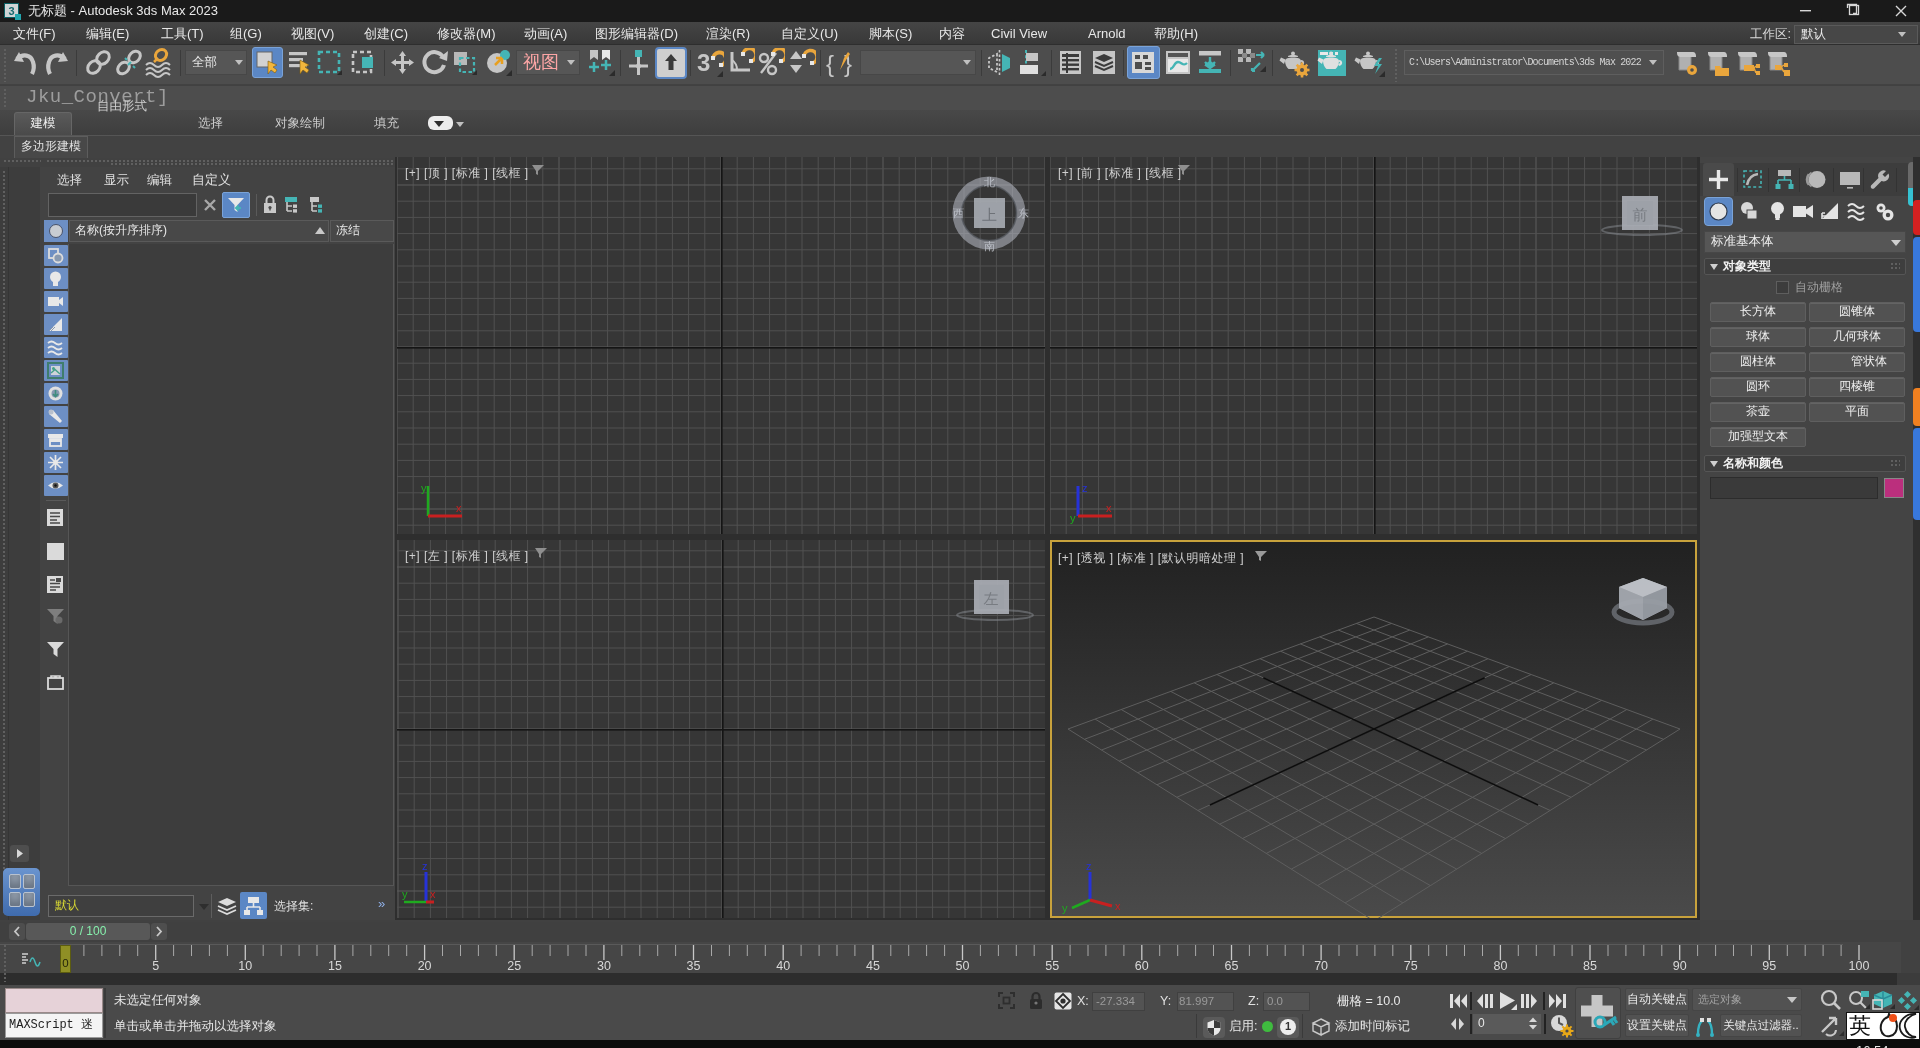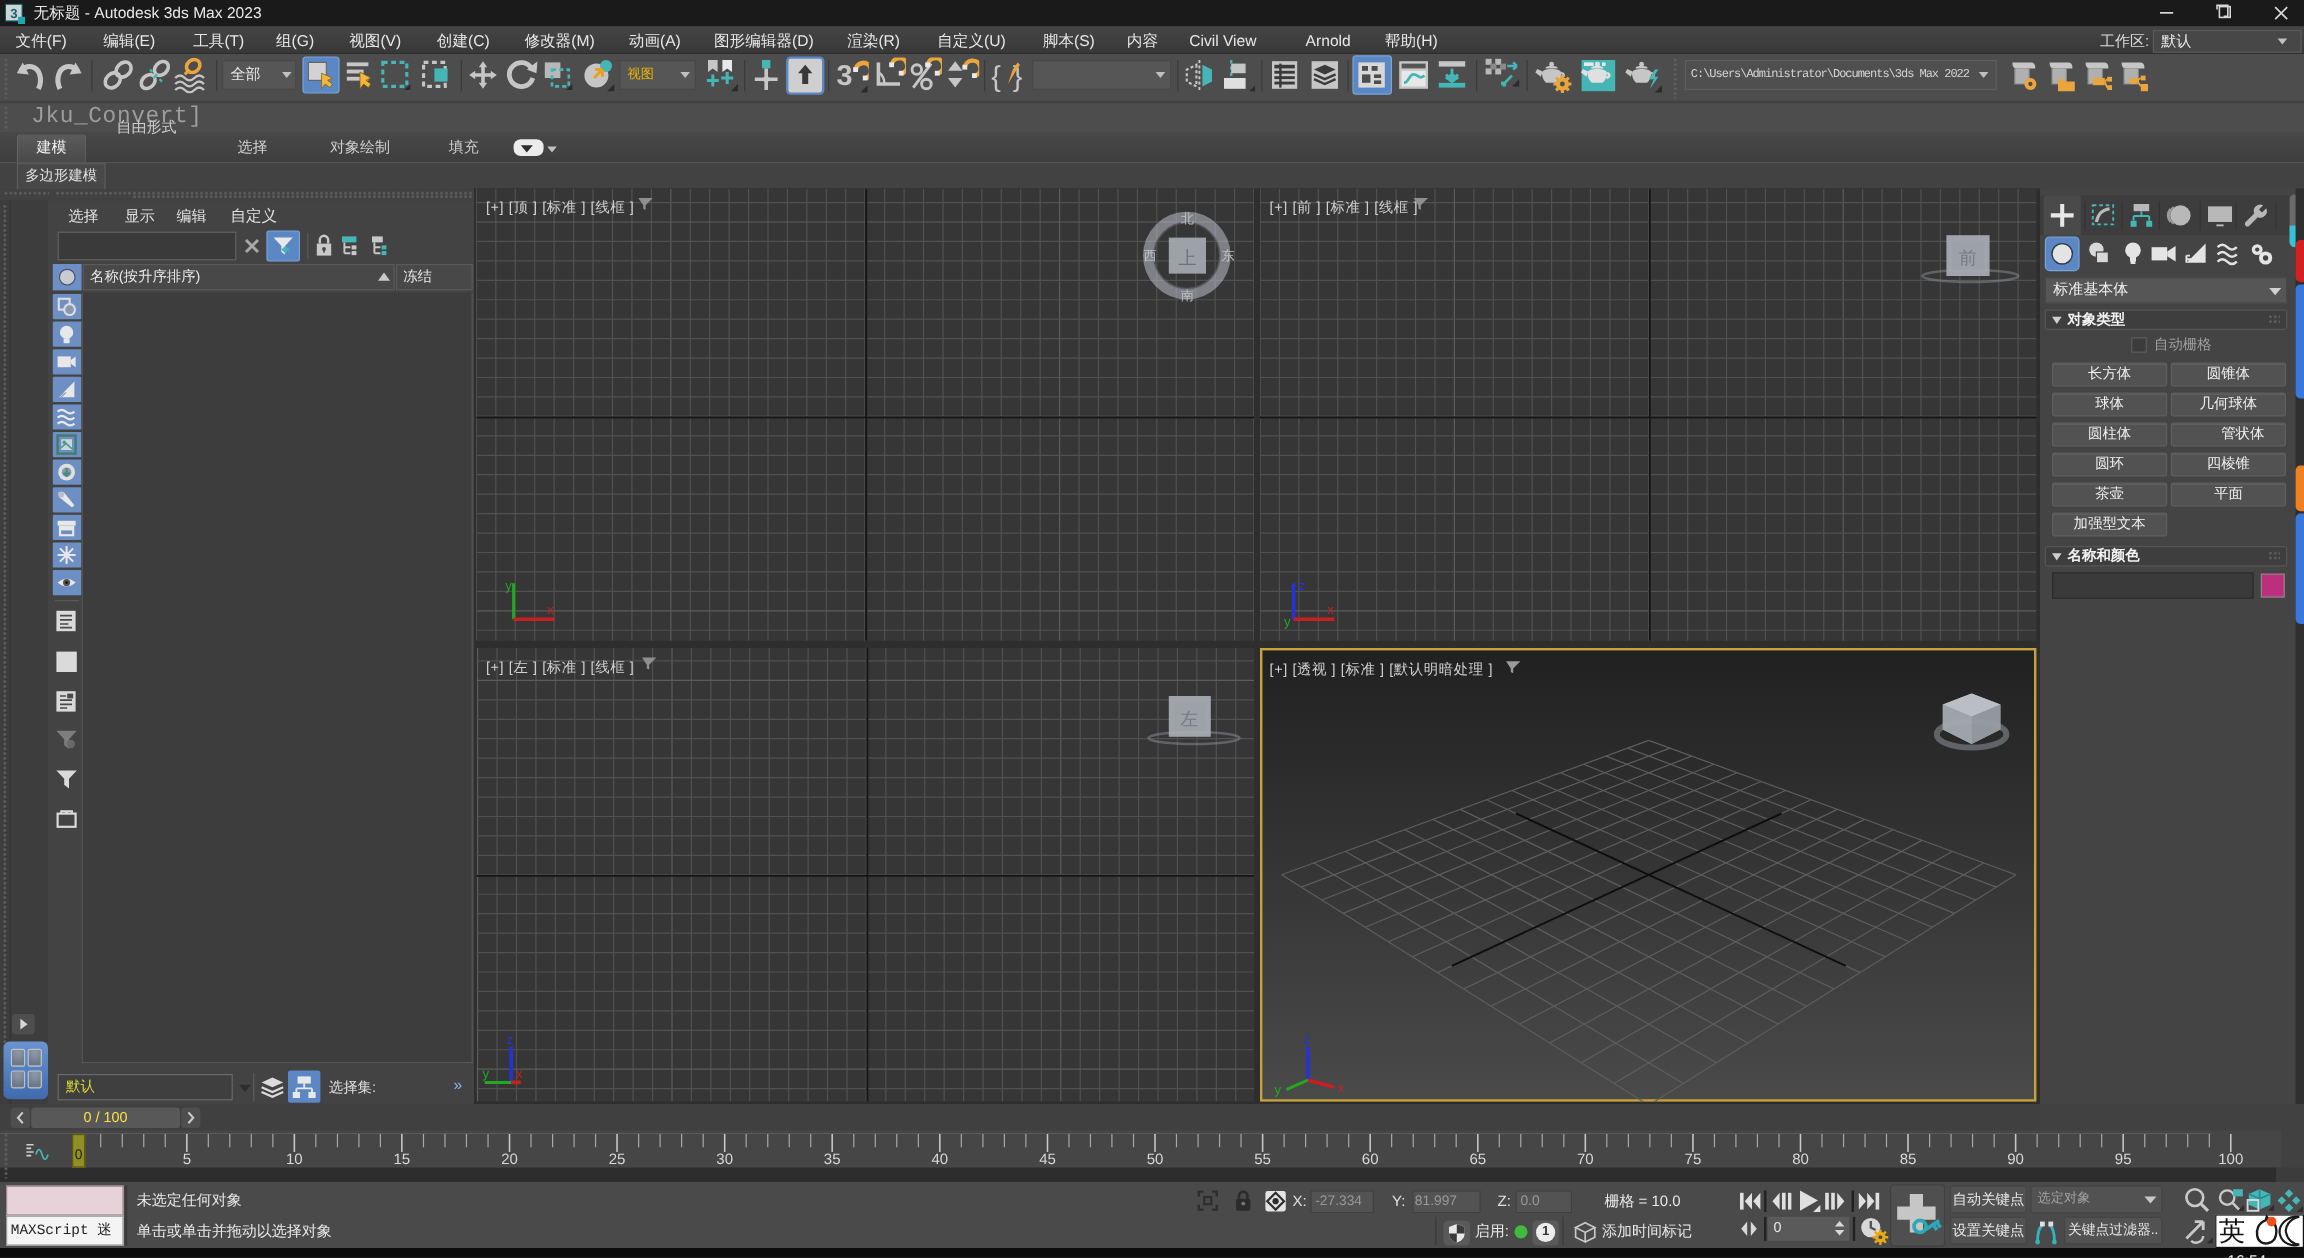--- a/index.html
+++ b/index.html
@@ -113,21 +113,21 @@
     <rect x="9" y="9" width="14" height="14" fill="none" stroke="#45b5b5" stroke-width="2.2" stroke-dasharray="3.5 2.5"></rect>
     <path d="M21 26 L26 26 L26 21 Z" fill="#2b2b2b"></path>
   </svg>
 <svg class="abs" style="left:485px;top:48px;" width="28" height="30" viewBox="0 0 28 30">
     <circle cx="12" cy="15" r="10" fill="#c6c6c6"></circle>
     <circle cx="20" cy="7" r="5" fill="#45b5b5"></circle>
     <path d="M10 17 L17 10 M17 10 L11 10 M17 10 L17 16" stroke="#e8a020" stroke-width="2.5" fill="none"></path>
     <path d="M21 28 L27 28 L27 22 Z" fill="#2b2b2b"></path>
   </svg>
 <div class="abs" style="left:516px;top:50px;width:64px;height:25px;background:#565656;border:1px solid #474747;"></div>
-<div class="abs" style="left:523px;top:51px;white-space:nowrap;font-size:11px;color:#eab308;height:23px;line-height:23px;">视图</div>
+<div class="abs" style="left:523px;top:51px;white-space:nowrap;font-size:18px;color:#fca5a5;height:23px;line-height:23px;">视图</div>
 <svg class="abs" style="left:564px;top:53px;" width="14" height="18" viewBox="0 0 14 18">
     <path d="M3 7 L11 7 L7 12 Z" fill="#c0c0c0"></path>
   </svg>
 <svg class="abs" style="left:586px;top:48px;" width="30" height="30" viewBox="0 0 30 30">
     <path d="M4 2 L12 2 L12 12 L8 9 L4 12 Z" fill="#c6c6c6"></path>
     <path d="M16 2 L24 2 L24 12 L20 9 L16 12 Z" fill="#e8e8e8"></path>
     <path d="M8 14 L8 24 M3 19 L13 19" stroke="#45b5b5" stroke-width="2.5"></path>
     <path d="M20 12 L20 22 M15 17 L25 17" stroke="#45b5b5" stroke-width="2.5"></path>
     <path d="M23 28 L29 28 L29 22 Z" fill="#2b2b2b"></path>
   </svg>
@@ -932,21 +932,21 @@
 <div class="abs" style="left:1913px;top:237px;width:7px;height:95px;background:#3878dc;border-radius:4px 0 0 4px;"></div>
 <div class="abs" style="left:1913px;top:388px;width:7px;height:38px;background:#f08020;border-radius:4px 0 0 4px;"></div>
 <div class="abs" style="left:1913px;top:428px;width:7px;height:92px;background:#3878dc;border-radius:4px 0 0 4px;"></div>
 <div class="abs" style="left:0px;top:920px;width:1920px;height:22px;background:#414141;"></div>
 <div class="abs" style="left:0px;top:922px;width:1700px;height:20px;background:#404040;"></div>
 <div class="abs" style="left:9px;top:923px;width:16px;height:17px;background:#4e4e4e;border-radius:3px;"></div>
 <svg class="abs" style="left:9px;top:923px;" width="16" height="17" viewBox="0 0 16 17">
     <path d="M10 4 L6 8.5 L10 13" fill="none" stroke="#c8c8c8" stroke-width="1.8"></path>
   </svg>
 <div class="abs" style="left:26px;top:923px;width:124px;height:17px;background:#585858;border-radius:3px;"></div>
-<div class="abs" style="left:26px;top:923px;white-space:nowrap;font-size:12px;color:#fde047;width:124px;height:17px;line-height:17px;text-align:center;">0 / 100</div>
+<div class="abs" style="left:26px;top:923px;white-space:nowrap;font-size:12px;color:#86efac;width:124px;height:17px;line-height:17px;text-align:center;">0 / 100</div>
 <div class="abs" style="left:151px;top:923px;width:16px;height:17px;background:#4e4e4e;border-radius:3px;"></div>
 <svg class="abs" style="left:151px;top:923px;" width="16" height="17" viewBox="0 0 16 17">
     <path d="M6 4 L10 8.5 L6 13" fill="none" stroke="#c8c8c8" stroke-width="1.8"></path>
   </svg>
 <div class="abs" style="left:0px;top:942px;width:1920px;height:31px;background:#464646;"></div>
 <div class="abs" style="left:1901px;top:942px;width:19px;height:31px;background:#414141;"></div>
 <div class="abs" style="left:0px;top:973px;width:1897px;height:12px;background:#2d2d2d;"></div>
 <div class="abs" style="left:1897px;top:973px;width:23px;height:12px;background:#3c3c3c;"></div>
 <svg class="abs" style="left:21px;top:951px;" width="20" height="16" viewBox="0 0 20 16">
     <g stroke="#d0d0d0" stroke-width="1.3">

